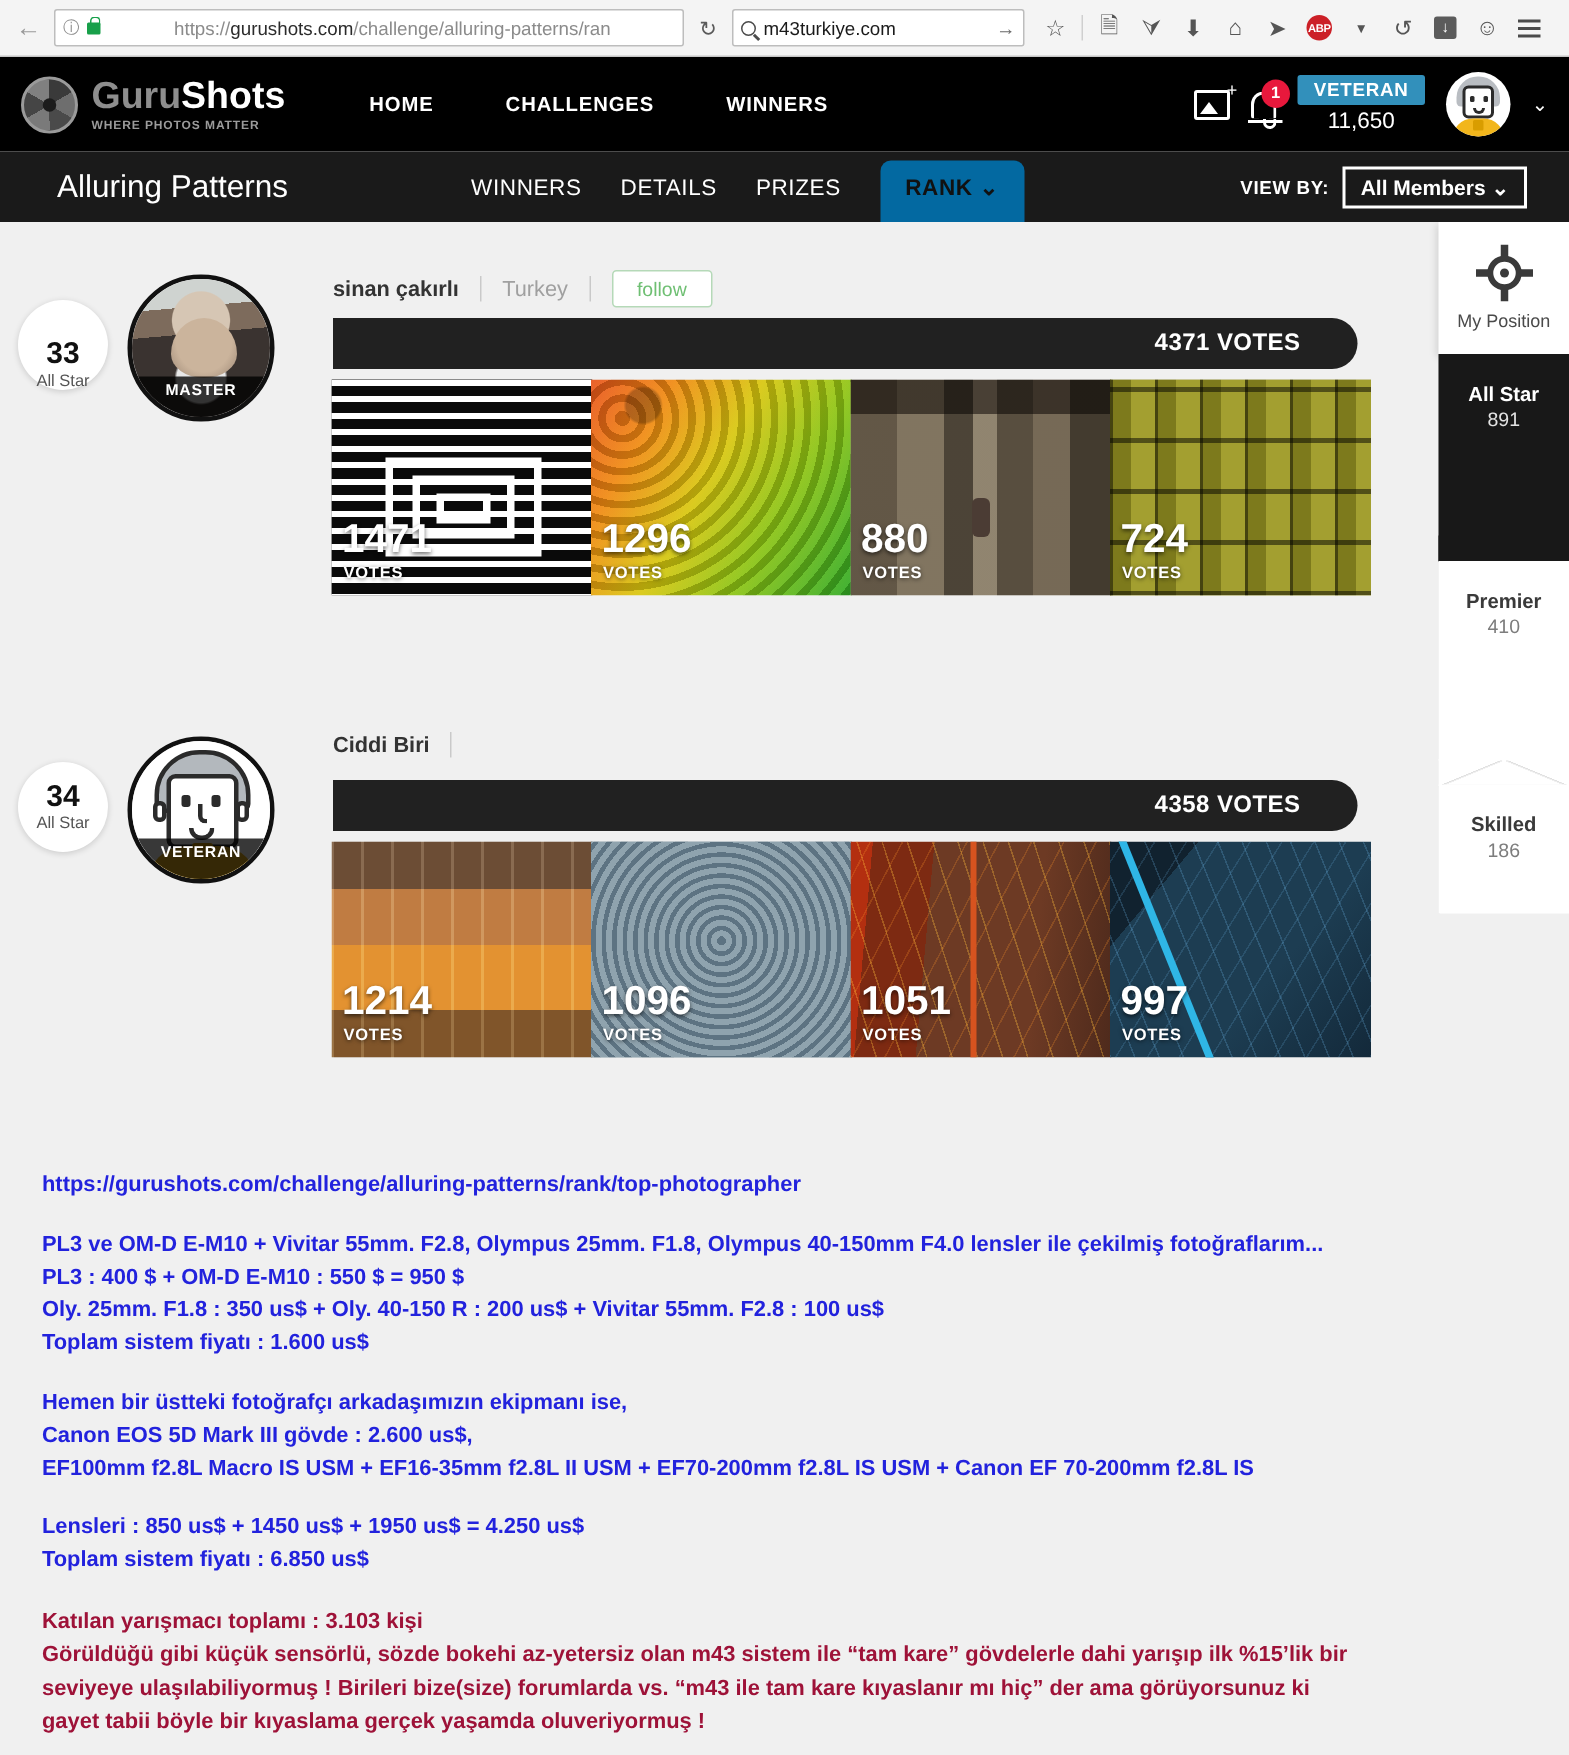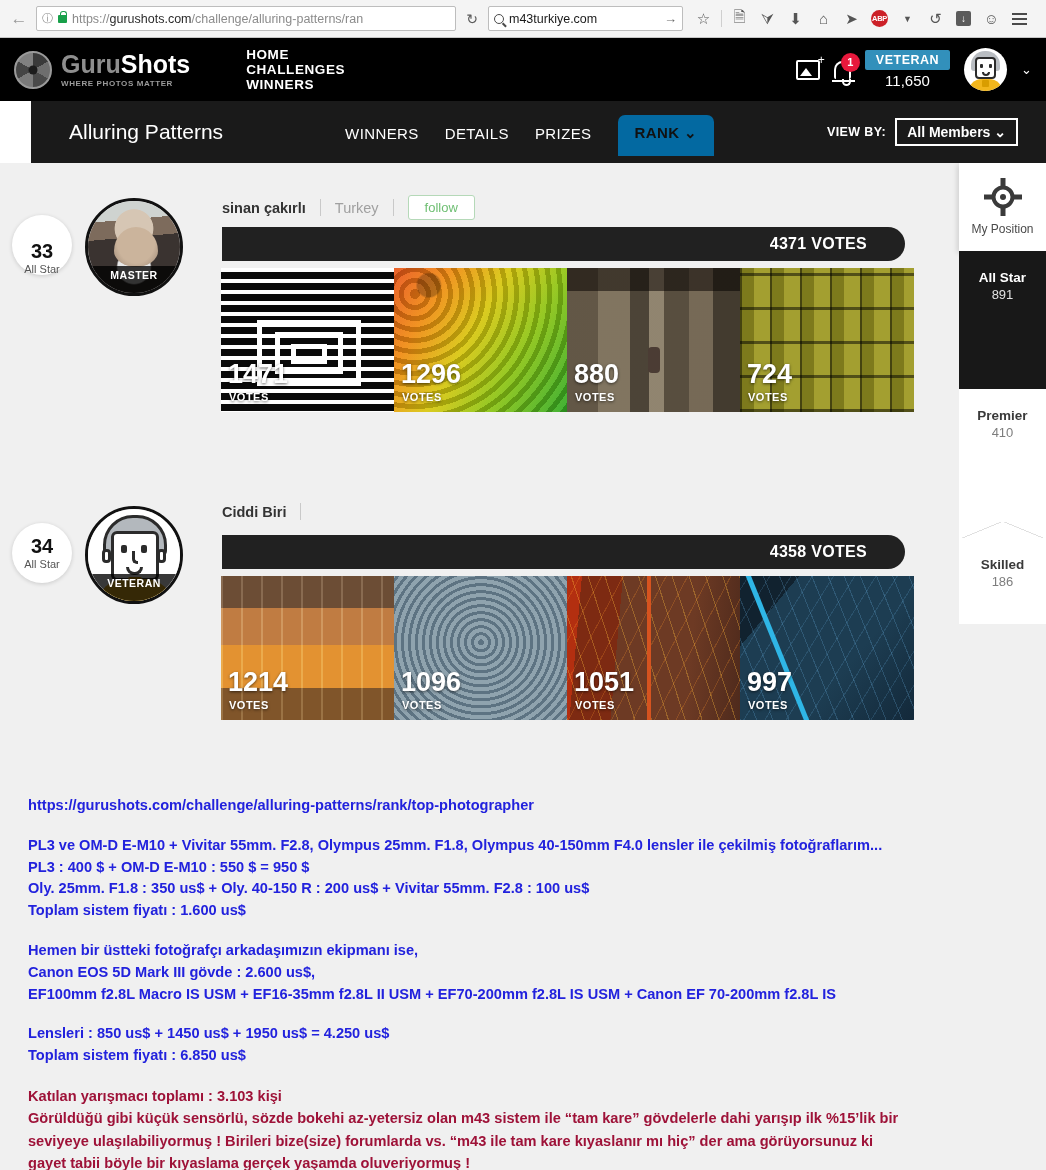--- a/index.html
+++ b/index.html
@@ -20,21 +20,21 @@
             color:#9a9a9a; font-size:17px; }
   .urlbox{
     flex:0 0 auto; width:420px; height:25px; background:#fff;
     border:1px solid #bdbdbd; border-radius:2px;
     display:flex; align-items:center; padding:0 5px; gap:5px;
   }
   .urlbox .info{ color:#8d8d8d; font-size:11px; }
   .lock{ width:9px; height:8px; background:#18a04a; border-radius:1px; position:relative; }
   .lock:before{ content:""; position:absolute; left:2px; top:-4px; width:5px; height:5px;
                border:1.6px solid #18a04a; border-bottom:none; border-radius:3px 3px 0 0;}
-  .urltext{ font-size:12.5px; color:#8b8b8b; white-space:nowrap; overflow:hidden; }
+  .urltext{ font-size:12.5px; color:#8b8b8b; white-space:nowrap; overflow:hidden;margin-left:44px; }
   .urltext b{ color:#2b2b2b; font-weight:400; }
   .reload{ width:24px; text-align:center; color:#5a5a5a; font-size:14px; }
   .searchbox{
     flex:0 0 auto; width:195px; height:25px; background:#fff;
     border:1px solid #bdbdbd; border-radius:2px;
     display:flex; align-items:center; padding:0 5px; gap:5px;
   }
   .searchbox .q{ font-size:12.5px; color:#1a1a1a; flex:1; }
   .mag{ width:10px; height:10px; border:1.6px solid #4b4b4b; border-radius:50%; position:relative; flex:none;}
   .mag:after{ content:""; position:absolute; right:-4px; bottom:-3px; width:5px; height:1.6px;
@@ -62,21 +62,21 @@
     position:relative; background:
       conic-gradient(from 0deg,#3a3a3a 0 60deg,#6e6e6e 60deg 120deg,#4a4a4a 120deg 180deg,
                      #7a7a7a 180deg 240deg,#454545 240deg 300deg,#808080 300deg 360deg);
   }
   .aperture:after{content:"";position:absolute;left:50%;top:50%;width:9px;height:9px;
     transform:translate(-50%,-50%);border-radius:50%;background:#1c1c1c;}
   .brand{ line-height:1; }
   .brand .b1{ font-size:25px; font-weight:bold; color:#8e8e8e; }
   .brand .b2{ font-size:25px; font-weight:bold; color:#fff; }
   .brand .tag{ font-size:8px; color:#9b9b9b; letter-spacing:.6px; margin-top:3px; font-weight:bold;}
-  .mainnav{ display:flex; margin-left:56px;flex-direction:column; }
+  .mainnav{ display:flex; gap:48px; margin-left:56px; }
   .mainnav a{ color:#fff; font-size:13.5px; font-weight:bold; letter-spacing:.6px;
               text-decoration:none; }
   .hdr-right{ margin-left:auto; display:flex; align-items:center; gap:14px; }
   .ic-upload{ width:24px; height:20px; border:2px solid #fff; border-radius:2px; position:relative;}
   .ic-upload:before{content:"";position:absolute;left:2px;bottom:2px;border-left:6px solid transparent;
     border-right:6px solid transparent;border-bottom:8px solid #fff;}
   .ic-upload:after{content:"+";position:absolute;right:-7px;top:-9px;color:#fff;font-size:12px;}
   .bell-wrap{ position:relative; }
   .bell{ width:17px; height:18px; border:2px solid #fff; border-radius:9px 9px 2px 2px;
          border-bottom:none; position:relative; }
@@ -95,22 +95,22 @@
   .av-hair{position:absolute;left:7px;top:3px;width:29px;height:20px;background:#b9bdc2;border-radius:14px 14px 3px 3px;}
   .av-face{position:absolute;left:11px;top:9px;width:21px;height:22px;background:#fff;border:2px solid #2b2b2b;border-radius:4px;}
   .av-eye{position:absolute;width:3px;height:4px;background:#2b2b2b;border-radius:1px;top:16px;}
   .av-eye.l{left:16px;} .av-eye.r{left:25px;}
   .av-mouth{position:absolute;left:18px;top:24px;width:8px;height:4px;border:2px solid #2b2b2b;border-top:none;border-radius:0 0 8px 8px;}
   .av-body{position:absolute;left:4px;bottom:-2px;width:35px;height:14px;background:#f2b61c;border-radius:16px 16px 0 0;}
   .av-tie{position:absolute;left:18px;bottom:4px;width:7px;height:7px;background:#d99d00;border-radius:1px;}
   .caret-wh{ color:#fff; font-size:13px; }
 
   
-  .chal-bar{ height:62px; background:#1a1a1a; display:flex; align-items:center;
-             padding:0 0 0 38px; position:relative;margin-left:31px; }
+  .chal-bar{ height:47px; background:#1a1a1a; display:flex; align-items:center;
+             padding:0 0 0 38px; position:relative; }
   .chal-title{ color:#fff; font-size:21px; }
   .chal-nav{ display:flex; align-items:flex-end; gap:26px; margin-left:122px; height:47px; }
   .chal-nav a{ color:#fff; font-size:15px; text-decoration:none; padding-bottom:14px;
                letter-spacing:.4px; }
   .chal-nav a.active{ background:#0369a1; color:#111; font-weight:bold; padding:9px 17px 14px;
                       border-radius:7px 7px 0 0; }
   .viewby{ margin-left:auto; margin-right:28px; display:flex; align-items:center; gap:9px; }
   .viewby .lbl{ color:#fff; font-size:12.5px; font-weight:bold; letter-spacing:.4px;}
   .viewby .sel{ border:2px solid #fff; color:#fff; font-size:14px; font-weight:bold;
                 padding:4px 10px; display:flex; align-items:center; gap:5px; }

